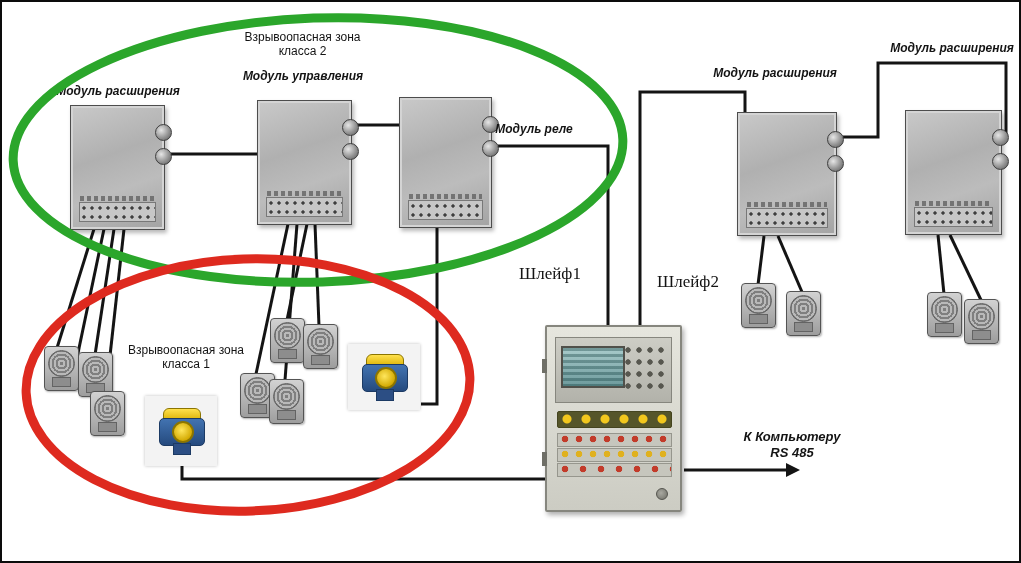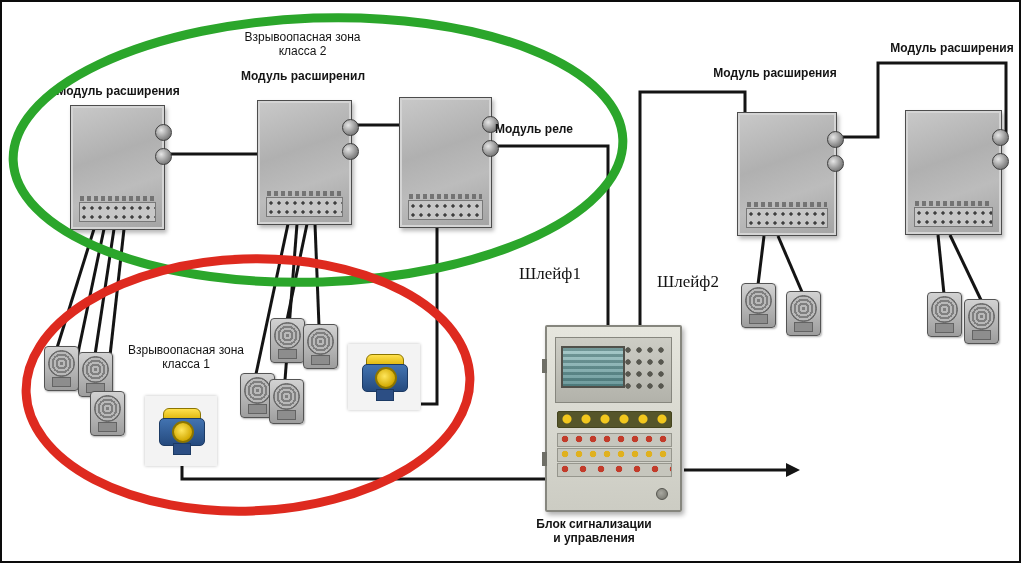--- a/index.html
+++ b/index.html
@@ -9,21 +9,21 @@
   }
   .canvas::after{content:"";position:absolute;inset:0;border:2px solid #0c0c0c;pointer-events:none;z-index:50;}
   .layer{position:absolute;left:0;top:0;pointer-events:none;}
   .z1{z-index:1}.z4{z-index:4}
 
   
   .lbl{
     position:absolute;z-index:3;color:#141414;white-space:pre-line;text-align:center;
     font-size:12px;line-height:1.2;
   }
-  .lbl.bold{font-weight:bold;}
+  .lbl.bold{font-weight:bold;font-style:italic;}
   .lbl.serif{font-family:"Liberation Serif",serif;font-size:17px;}
 
   
   .module{
     position:absolute;z-index:2;box-sizing:border-box;
     background:linear-gradient(160deg,#c9c9c9 0%,#b0b0b0 40%,#bcbcbc 65%,#a3a3a3 100%);
     border:1px solid #4d4d4d;
     box-shadow:inset 0 0 0 2px #d4d4d4, 2px 3px 4px rgba(0,0,0,.28);
   }
   .module .modtext{
@@ -229,27 +229,27 @@
     <div class="btnrow r2"></div>
     <div class="btnrow r3"></div>
     <div class="lock"></div>
   </div>
 
   <div class="lbl" style="left:225px;top:30px;width:155px">Взрывоопасная зона
 класса 2</div>
   <div class="lbl" style="left:126px;top:343px;width:120px">Взрывоопасная зона
 класса 1</div>
   <div class="lbl bold" style="left:48px;top:84px;width:140px">Модуль расширения</div>
-  <div class="lbl bold" style="left:233px;top:69px;width:140px">Модуль расширенил</div>
+  <div class="lbl bold" style="left:233px;top:69px;width:140px">Модуль управления</div>
   <div class="lbl bold" style="left:489px;top:122px;width:90px">Модуль реле</div>
   <div class="lbl bold" style="left:705px;top:66px;width:140px">Модуль расширения</div>
   <div class="lbl bold" style="left:882px;top:41px;width:140px">Модуль расширения</div>
   <div class="lbl serif" style="left:508px;top:264px;width:84px">Шлейф1</div>
   <div class="lbl serif" style="left:646px;top:272px;width:84px">Шлейф2</div>
-  <div class="lbl bold" style="left:518px;top:517px;width:152px">Блок сигнализации
-и управления</div>
+  <div class="lbl bold" style="left:722px;top:429px;width:140px;font-size:13px">К Компьютеру
+RS 485</div>
 
   <svg class="layer z4" width="1021" height="563" viewBox="0 0 1021 563">
     <ellipse cx="318" cy="150" rx="305" ry="132" fill="none" stroke="#2ba62b" stroke-width="9" stroke-linecap="round" transform="rotate(-2 318 150)"></ellipse>
     <ellipse cx="248" cy="385" rx="222" ry="126" fill="none" stroke="#de2a1f" stroke-width="9" stroke-linecap="round" transform="rotate(-2 248 385)"></ellipse>
   </svg>
 
 </div>
 
 </body></html>

